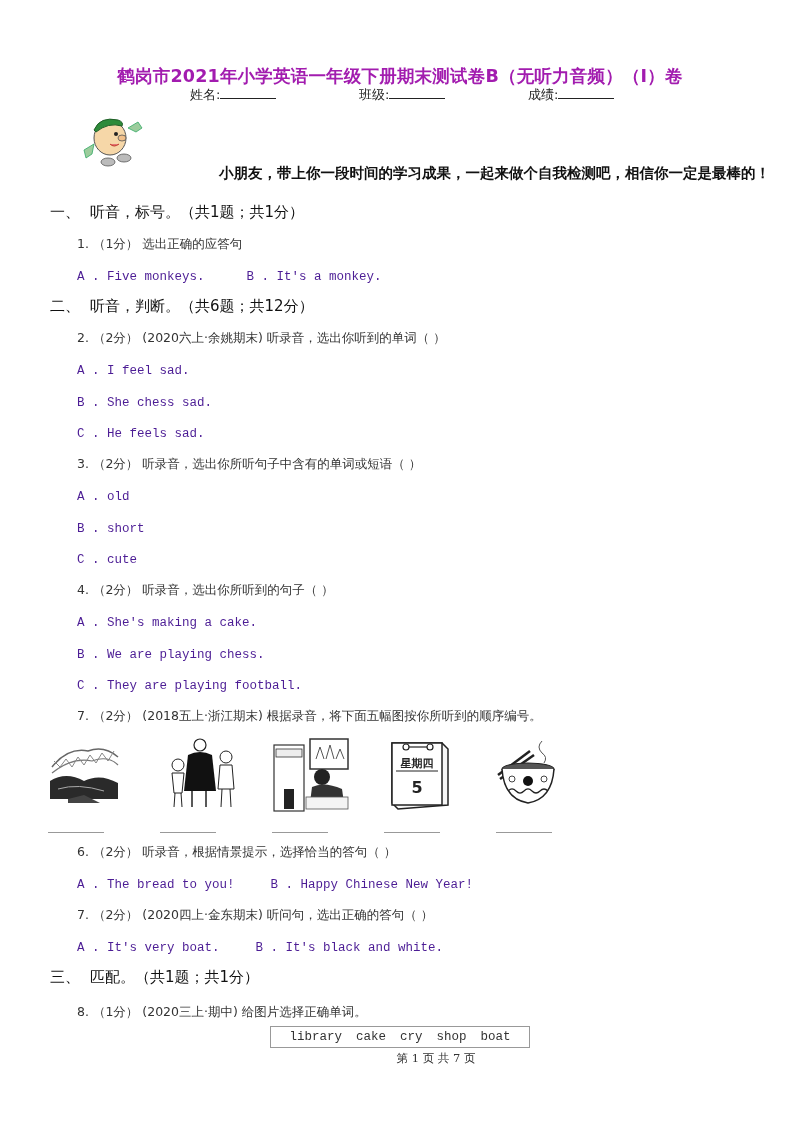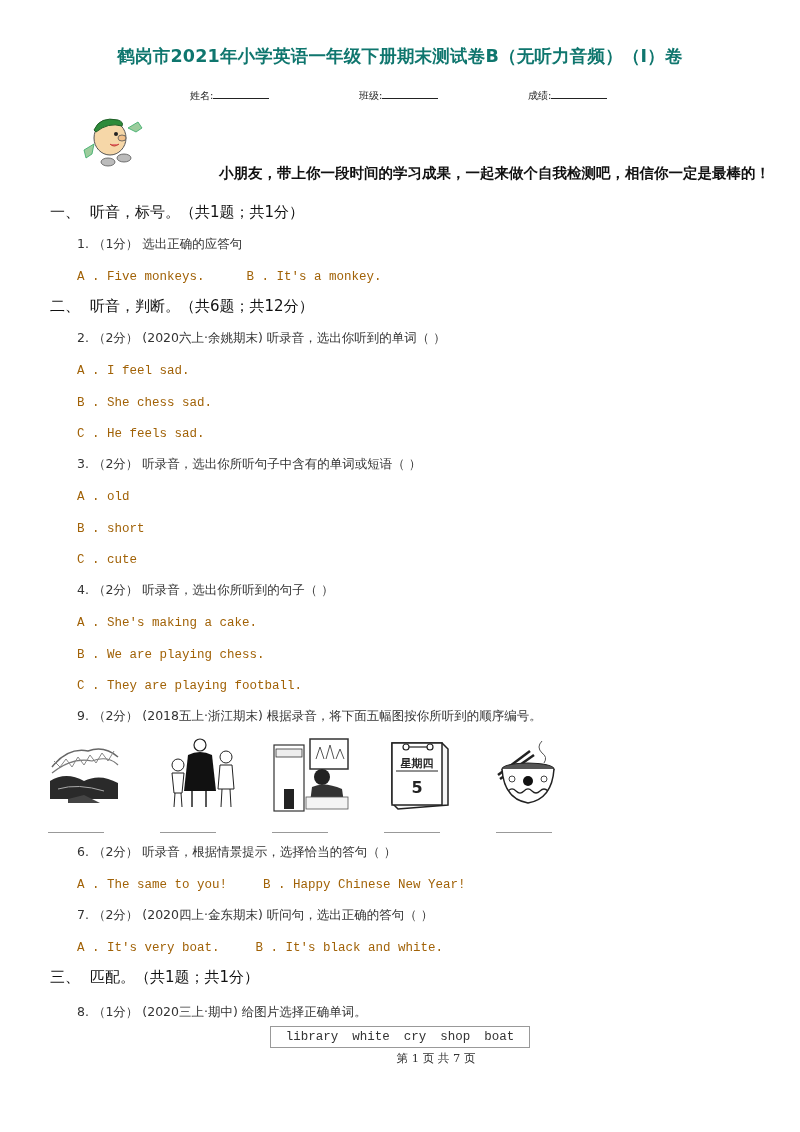--- a/index.html
+++ b/index.html
@@ -1,27 +1,27 @@
 <!DOCTYPE html>
 <html><head>
 <meta charset="utf-8">
 <style>
   html, body { margin: 0; padding: 0; background: #ffffff; }
   body { width: 800px; height: 1132px; position: relative; overflow: hidden;
          font-family: "DejaVu Serif", "Liberation Serif", serif; color: #222; }
   .abs { position: absolute; }
-  .title { left: 0; width: 800px; top: 44px; text-align: center; font-size: 17.5px;
-           font-weight: bold; font-family: "DejaVu Sans", "Liberation Sans", sans-serif; color: #0f766e; letter-spacing: 0.2px; }
-  .info { top: 86px; font-size: 10px; font-family: "DejaVu Sans", sans-serif; color: #222; }
+  .title { left: 0; width: 800px; top: 64px; text-align: center; font-size: 17.5px;
+           font-weight: bold; font-family: "DejaVu Sans", "Liberation Sans", sans-serif; color: #a21caf; letter-spacing: 0.2px; }
+  .info { top: 86px; font-size: 13px; font-family: "DejaVu Sans", sans-serif; color: #222; }
   .info .blank { display: inline-block; width: 56px; border-bottom: 1px solid #222; height: 12px; vertical-align: baseline; }
   .intro { top: 164px; right: 30px; font-size: 14.5px; font-weight: bold; font-family: "DejaVu Sans", sans-serif; color: #111; }
   .section { left: 50px; font-size: 15px; font-weight: normal; font-family: "DejaVu Sans", sans-serif; color: #111; }
   .section .num { display: inline-block; width: 40px; }
   .q { left: 77px; font-size: 12.5px; color: #333; font-family: "DejaVu Sans", sans-serif; white-space: nowrap; }
-  .opt { left: 77px; font-size: 12.5px; color: #a16207; font-family: "Liberation Mono", "DejaVu Sans Mono", monospace; white-space: nowrap; text-align: center; }
+  .opt { left: 77px; font-size: 12.5px; color: #4c1d95; font-family: "Liberation Mono", "DejaVu Sans Mono", monospace; white-space: nowrap; text-align: center; }
   .opt .gap { display: inline-block; width: 42px; }
   .pic { top: 737px; height: 75px; }
   .blankline { top: 832px; height: 0; border-top: 1px solid #999; width: 56px; }
   .wordbox { left: 270px; top: 1026px; width: 258px; height: 20px; border: 1px solid #999;
              font-family: "Liberation Mono", "DejaVu Sans Mono", monospace; font-size: 12.5px; color: #333;
              display: flex; justify-content: center; align-items: center; gap: 14px; }
   .footer { left: 0; width: 800px; top: 1051px; text-align: center; font-size: 11.5px; color: #333; font-family: "DejaVu Serif", serif; padding-left: 36px; }
 </style>
 </head>
 <body>
@@ -74,21 +74,21 @@
 <div class="abs q" style="top:456px">3.  （2分）  听录音，选出你所听句子中含有的单词或短语（     ）</div>
 <div class="abs opt" style="top:490px">A . old</div>
 <div class="abs opt" style="top:522px">B . short</div>
 <div class="abs opt" style="top:553px">C . cute</div>
 
 <div class="abs q" style="top:582px">4.  （2分）  听录音，选出你所听到的句子（     ）</div>
 <div class="abs opt" style="top:616px">A . She's making a cake.</div>
 <div class="abs opt" style="top:648px">B . We are playing chess.</div>
 <div class="abs opt" style="top:679px">C . They are playing football.</div>
 
-<div class="abs q" style="top:708px">9.  （2分）  (2018五上·浙江期末) 根据录音，将下面五幅图按你所听到的顺序编号。</div>
+<div class="abs q" style="top:708px">7.  （2分）  (2018五上·浙江期末) 根据录音，将下面五幅图按你所听到的顺序编号。</div>
 
 <div class="abs pic" style="left:48px;width:72px">
   <svg width="72" height="75" viewBox="0 0 72 75">
     <path d="M4 30 Q20 10 40 14 Q56 8 70 20" stroke="#666" fill="none" stroke-width="1.5"></path>
     <path d="M4 36 Q24 20 44 24 Q60 18 70 28" stroke="#777" fill="none" stroke-width="1.2"></path>
     <path d="M6 24 L12 30 L18 22 L24 30 L30 20 L36 28 L42 18 L48 26 L54 16 L60 24 L66 14" stroke="#888" fill="none" stroke-width="1"></path>
     <path d="M2 44 Q18 34 36 44 Q52 36 70 46 L70 62 L2 62 Z" fill="#2a2a2a"></path>
     <path d="M10 52 Q30 46 56 54" stroke="#aaa" fill="none" stroke-width="1"></path>
     <path d="M20 62 L36 58 L52 66 L20 66 Z" fill="#444"></path>
   </svg>
@@ -148,34 +148,34 @@
 </div>
 
 <div class="abs blankline" style="left:48px"></div>
 <div class="abs blankline" style="left:160px"></div>
 <div class="abs blankline" style="left:272px"></div>
 <div class="abs blankline" style="left:384px"></div>
 <div class="abs blankline" style="left:496px"></div>
 
 <div class="abs q" style="top:844px">6.  （2分）  听录音，根据情景提示，选择恰当的答句（     ）</div>
 <div class="abs opt" style="top:878px">
-  <span>A . The same to you!</span><span class="gap" style="width:36px"></span><span>B . Happy Chinese New Year!</span>
+  <span>A . The bread to you!</span><span class="gap" style="width:36px"></span><span>B . Happy Chinese New Year!</span>
 </div>
 
 <div class="abs q" style="top:907px">7.  （2分）  (2020四上·金东期末) 听问句，选出正确的答句（     ）</div>
 <div class="abs opt" style="top:941px">
   <span>A . It's very boat.</span><span class="gap" style="width:36px"></span><span>B . It's black and white.</span>
 </div>
 
 <div class="abs section" style="top:968px">
   <span class="num">三、</span><span>匹配。（共1题；共1分）</span>
 </div>
 <div class="abs q" style="top:1004px">8.  （1分）  (2020三上·期中) 给图片选择正确单词。</div>
 
 <div class="abs wordbox">
   <span>library</span>
-  <span>white</span>
+  <span>cake</span>
   <span>cry</span>
   <span>shop</span>
   <span>boat</span>
 </div>
 
 <div class="abs footer">第 1 页 共 7 页</div>
 
 </body></html>

